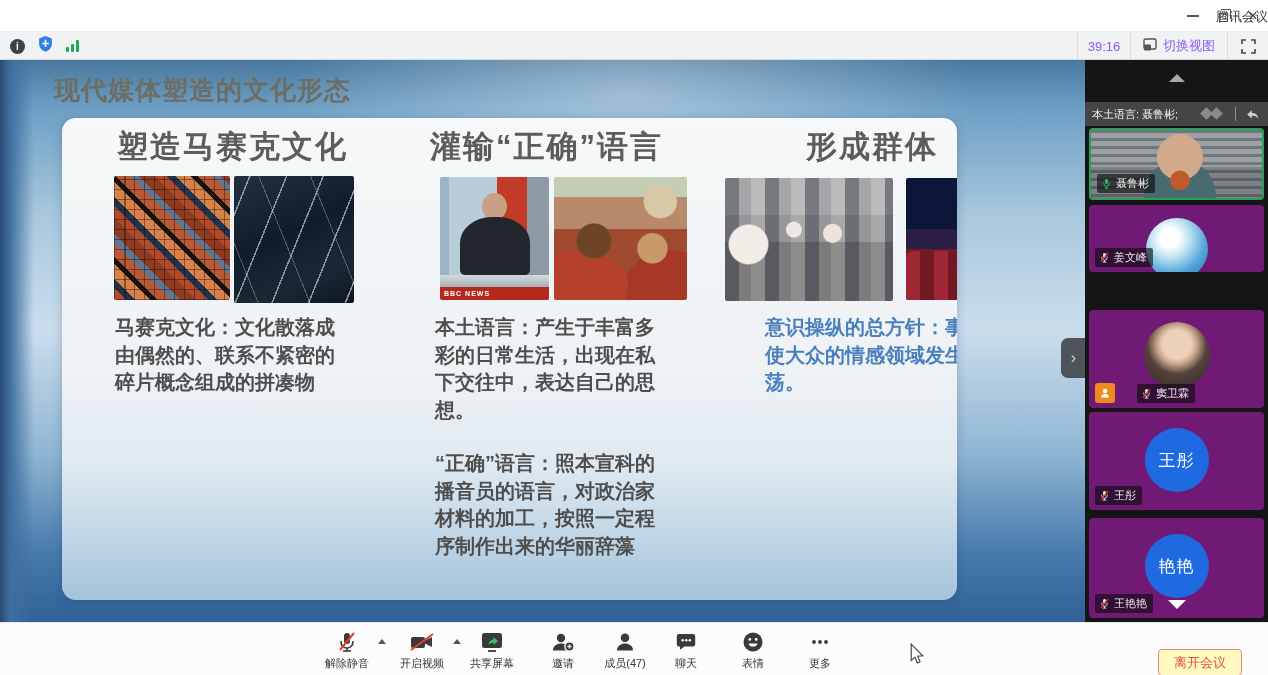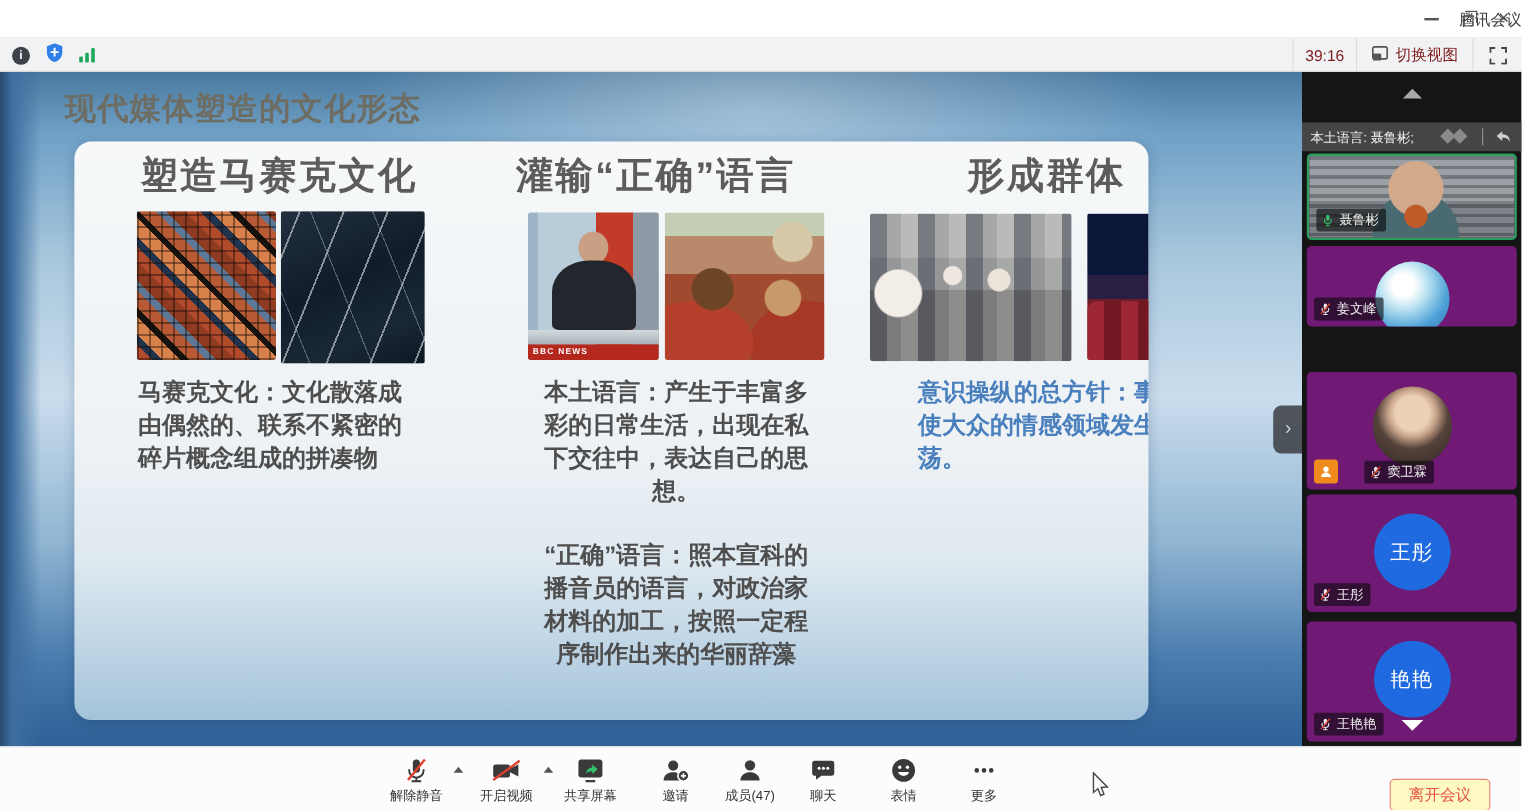--- a/index.html
+++ b/index.html
@@ -24,21 +24,21 @@
   
   #statusbar { position:absolute; left:0; top:32px; width:1268px; height:28px; background:#f1f2f4;
     border-bottom:1px solid #d9d9d9; }
   #status-left { position:absolute; left:10px; top:0; height:28px; display:flex; align-items:center; gap:13px; }
   .info-circle { width:15px; height:15px; border-radius:50%; background:#3d4148; color:#fff;
     font-size:10px; font-weight:bold; display:flex; align-items:center; justify-content:center; }
   .sig-bars { display:flex; align-items:flex-end; gap:2px; height:12px; }
   .sig-bars i { display:block; width:3px; background:#1fa85c; border-radius:1px; }
   .sig-bars i:nth-child(1){height:5px;} .sig-bars i:nth-child(2){height:8px;} .sig-bars i:nth-child(3){height:12px;}
   #status-right { position:absolute; right:0; top:0; height:28px; display:flex; align-items:stretch; }
-  .sb-cell { display:flex; align-items:center; justify-content:center; font-size:13px; color:#7f1d1d; }
+  .sb-cell { display:flex; align-items:center; justify-content:center; font-size:13px; color:#8b5cf6; }
   .cell-timer { width:54px; border-left:1px solid #dcdcdc; border-right:1px solid #dcdcdc; }
   .cell-switch { padding:0 12px; gap:6px; border-right:1px solid #dcdcdc; }
   .cell-fs { width:40px; }
 
   
   #slide { position:absolute; left:0; top:60px; width:1085px; height:562px;
     background:
       linear-gradient(90deg, #274b73 0px, #3f6f9f 10px, rgba(63,111,159,0) 34px),
       radial-gradient(ellipse 560px 190px at 58% 6%, rgba(255,255,255,0.38), rgba(255,255,255,0) 62%),
       linear-gradient(180deg, #49799f 0%, #6fa0c6 9%, #a9c8dd 28%, #cadded 48%, #8fb5d2 70%, #4a7cae 87%, #2f6096 100%);
@@ -48,21 +48,21 @@
   #card { position:absolute; left:30px; top:58px; width:895px; height:482px; border-radius:14px;
     background:linear-gradient(180deg,#f6f8f9 0%, #eef2f5 52%, #dfe9f0 72%, #bcd3e4 89%, #a3c3da 100%);
     box-shadow:0 2px 10px rgba(20,50,90,0.25); overflow:hidden;margin-left:32px; }
   .col-h { position:absolute; top:8px; font-size:31px; font-weight:bold; letter-spacing:2px; color:#5c5c5c; }
   .h-c1 { left:55px; } .h-c2 { left:368px; } .h-c3 { left:650px; width:320px; text-align:center; }
   .img-row { position:absolute; display:flex; }
   .row-c1 { left:52px; top:58px; gap:4px; } .row-c2 { left:378px; top:59px; gap:5px; }
   .row-c3 { left:663px; top:60px; gap:13px; }
   .img { border-radius:2px; position:relative; overflow:hidden; }
   .col-text { position:absolute; top:196px; width:233px; }
-  .t-c1 { left:53px; } .t-c2 { left:385px;text-align:center; } .t-c3 { left:703px; }
+  .t-c1 { left:53px; } .t-c2 { left:373px; } .t-c3 { left:703px; }
   .para { font-size:20px; line-height:27.5px; font-weight:600; color:#4e4e4e; }
   .para + .para { margin-top:26px; }
   .para-blue { color:#4a7fbe; }
 
   
   .img-mosaic { width:116px; height:124px;
     background:
       repeating-linear-gradient(0deg, rgba(20,10,5,.42) 0 1.5px, transparent 1.5px 10px),
       repeating-linear-gradient(90deg, rgba(20,10,5,.42) 0 1.5px, transparent 1.5px 10px),
       repeating-linear-gradient(45deg, #b24a2c 0 9px, #20344e 9px 15px, #d8814a 15px 26px, #151210 26px 31px, #b85a35 31px 41px, #5d7896 41px 47px, #8f3b22 47px 58px); }

